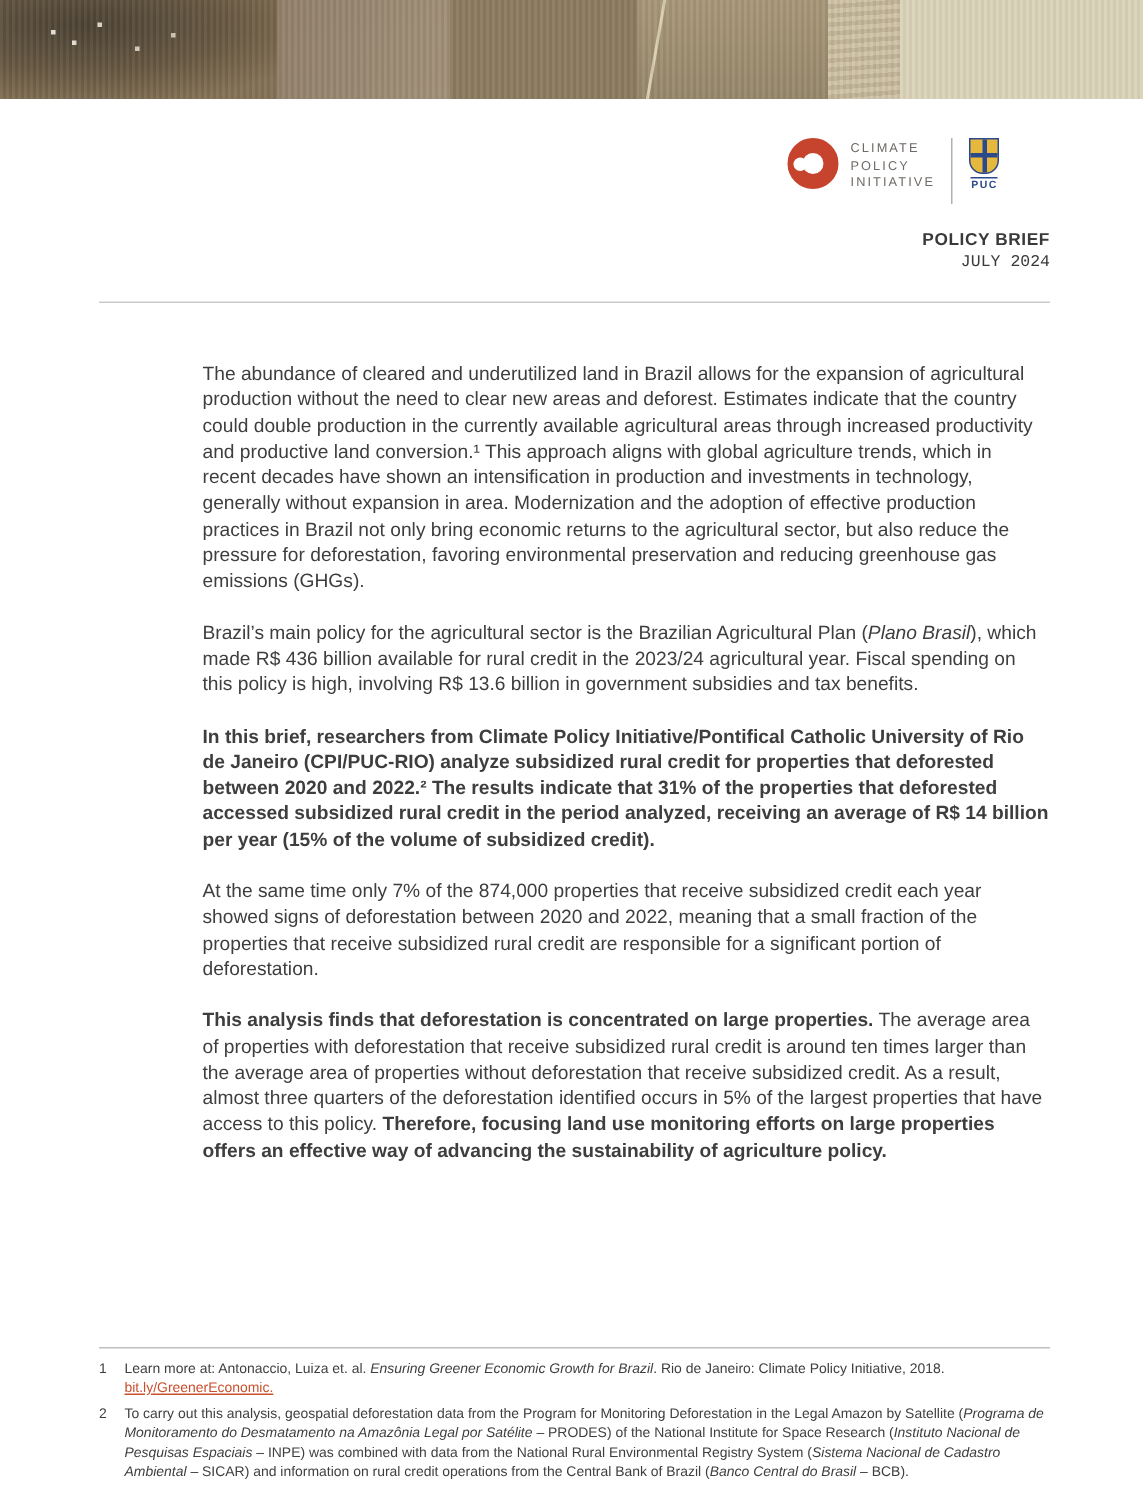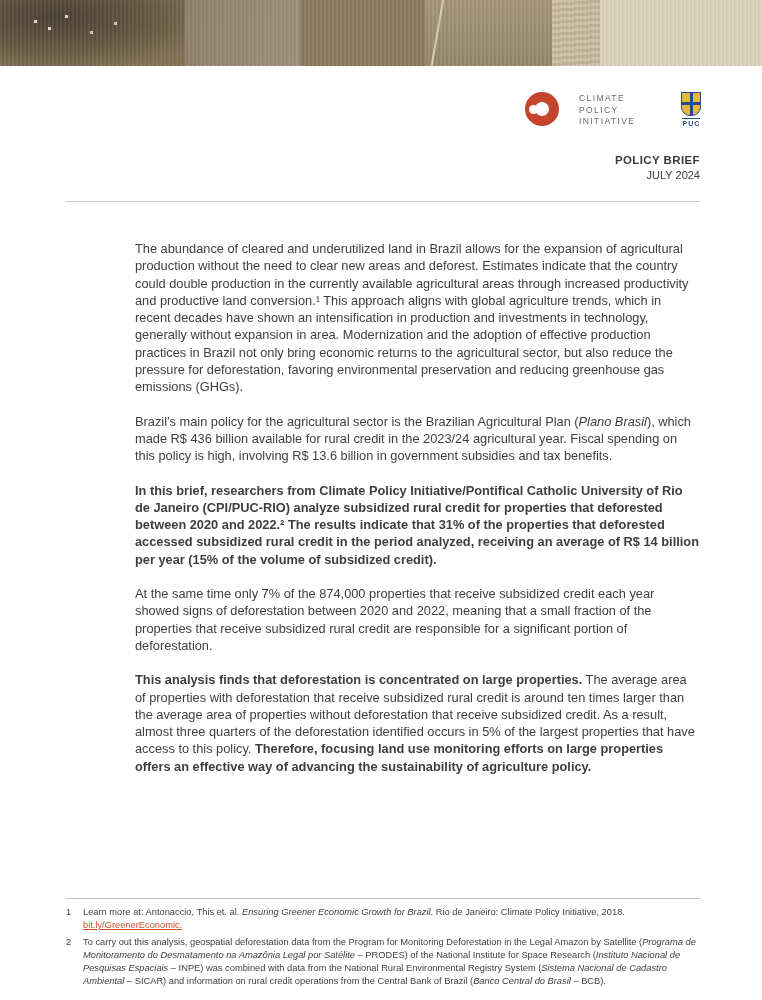--- a/index.html
+++ b/index.html
@@ -23,34 +23,34 @@
   .specks { position:absolute; left:34px; top:20px; width:3px; height:3px; background:#e8e4da;
     box-shadow:14px 7px 0 #e0dccf, 31px -5px 0 #ded8c8, 56px 11px 0 #d6cfbf, 80px 2px 0 #cfc8b6; }
   .tex { position:absolute; inset:0; background:repeating-linear-gradient(90deg, rgba(255,255,255,0.05) 0 2px, rgba(0,0,0,0.04) 2px 4px); }
 
   
   .header { display:flex; justify-content:space-between; padding:26px 62px 0 66px; }
   .doc-title { font-size:23px; font-weight:700; color:#9e1c20; letter-spacing:0.2px; margin-bottom:6px; }
   .doc-subtitle { font-size:23px; font-weight:400; color:#9e1c20; line-height:31px; }
 
   .header-right { width:175px; flex-shrink:0; }
-  .logo-row { display:flex; align-items:flex-start; gap:20px; }
+  .logo-row { display:flex; align-items:flex-start; gap:8px; }
   .cpi-mark { width:34px; height:34px; border-radius:50%; border:10px solid #c6432d; position:relative; flex-shrink:0; }
   .cpi-mark::after { content:''; position:absolute; width:9px; height:9px; border-radius:50%; background:#fff; top:3px; left:-6px; }
   .cpi-text { font-size:8.5px; letter-spacing:1.4px; color:#6e6a66; line-height:11.5px; padding-top:1px; }
   .logo-divider { width:1px; height:44px; background:#b5b0aa; margin:0 3px; }
   .puc-block { display:flex; flex-direction:column; align-items:center; }
   .puc-crest { width:20px; height:24px; background:#e6b93e; border:1px solid #2b4a8b; border-radius:0 0 9px 9px; position:relative; }
   .puc-crest::before { content:''; position:absolute; left:8px; top:0; width:3px; height:100%; background:#2b4a8b; }
   .puc-crest::after { content:''; position:absolute; left:0; top:9px; width:100%; height:3px; background:#2b4a8b; }
   .puc-label { font-size:7px; font-weight:700; color:#2b4a8b; letter-spacing:1px; margin-top:2px; border-top:1px solid #2b4a8b; padding-top:1px; }
 
   .doc-meta { text-align:right; margin-top:18px; }
   .doc-type { font-size:11.5px; font-weight:700; color:#3a3a3a; letter-spacing:0.4px; }
-  .doc-date { font-size:11px; font-weight:400; color:#3a3a3a; margin-top:3px; }
+  .doc-date { font-size:11px; font-weight:400; color:#3a3a3a; margin-top:3px;font-family:Liberation Mono, monospace; }
 
   .header-rule { border:none; border-top:1px solid #c9c9c9; margin:20px 62px 0 66px; }
 
   
   .content { margin:38px 62px 0 135px; }
   .section-heading { font-size:21px; font-weight:700; color:#b93a24; margin-bottom:16px; }
   .content p { font-size:12.8px; line-height:17.3px; color:#3e3e3e; margin-bottom:17px; }
   .b { font-weight:700; }
   .i { font-style:italic; }
   .link { color:#c9502e; text-decoration:underline; cursor:pointer; }
@@ -111,21 +111,21 @@
     <p><span>The abundance of cleared and underutilized land in Brazil allows for the expansion of agricultural production without the need to clear new areas and deforest. Estimates indicate that the country could double production in the currently available agricultural areas through increased productivity and productive land conversion.¹ This approach aligns with global agriculture trends, which in recent decades have shown an intensification in production and investments in technology, generally without expansion in area. Modernization and the adoption of effective production practices in Brazil not only bring economic returns to the agricultural sector, but also reduce the pressure for deforestation, favoring environmental preservation and reducing greenhouse gas emissions (GHGs).</span></p>
     <p><span>Brazil’s main policy for the agricultural sector is the Brazilian Agricultural Plan (</span><span class="i">Plano Brasil</span><span>), which made R$ 436 billion available for rural credit in the 2023/24 agricultural year. Fiscal spending on this policy is high, involving R$ 13.6 billion in government subsidies and tax benefits.</span></p>
     <p><span class="b">In this brief, researchers from Climate Policy Initiative/Pontifical Catholic University of Rio de Janeiro (CPI/PUC-RIO) analyze subsidized rural credit for properties that deforested between 2020 and 2022.² The results indicate that 31% of the properties that deforested accessed subsidized rural credit in the period analyzed, receiving an average of R$ 14 billion per year (15% of the volume of subsidized credit).</span></p>
     <p><span>At the same time only 7% of the 874,000 properties that receive subsidized credit each year showed signs of deforestation between 2020 and 2022, meaning that a small fraction of the properties that receive subsidized rural credit are responsible for a significant portion of deforestation.</span></p>
     <p><span class="b">This analysis finds that deforestation is concentrated on large properties.</span><span> The average area of properties with deforestation that receive subsidized rural credit is around ten times larger than the average area of properties without deforestation that receive subsidized credit. As a result, almost three quarters of the deforestation identified occurs in 5% of the largest properties that have access to this policy. </span><span class="b">Therefore, focusing land use monitoring efforts on large properties offers an effective way of advancing the sustainability of agriculture policy.</span></p>
   </div>
 
   <div class="footnotes">
     <div class="footnote">
       <div class="fn-num">1</div>
-      <div class="fn-text"><span>Learn more at: Antonaccio, This et. al. </span><span class="i">Ensuring Greener Economic Growth for Brazil</span><span>. Rio de Janeiro: Climate Policy Initiative, 2018.</span><br><a class="link">bit.ly/GreenerEconomic.</a></div>
+      <div class="fn-text"><span>Learn more at: Antonaccio, Luiza et. al. </span><span class="i">Ensuring Greener Economic Growth for Brazil</span><span>. Rio de Janeiro: Climate Policy Initiative, 2018.</span><br><a class="link">bit.ly/GreenerEconomic.</a></div>
     </div>
     <div class="footnote">
       <div class="fn-num">2</div>
       <div class="fn-text"><span>To carry out this analysis, geospatial deforestation data from the Program for Monitoring Deforestation in the Legal Amazon by Satellite (</span><span class="i">Programa de Monitoramento do Desmatamento na Amazônia Legal por Satélite</span><span> – PRODES) of the National Institute for Space Research (</span><span class="i">Instituto Nacional de Pesquisas Espaciais</span><span> – INPE) was combined with data from the National Rural Environmental Registry System (</span><span class="i">Sistema Nacional de Cadastro Ambiental</span><span> – SICAR) and information on rural credit operations from the Central Bank of Brazil (</span><span class="i">Banco Central do Brasil</span><span> – BCB).</span></div>
     </div>
   </div>
 
 </div>
 
 </body></html>

